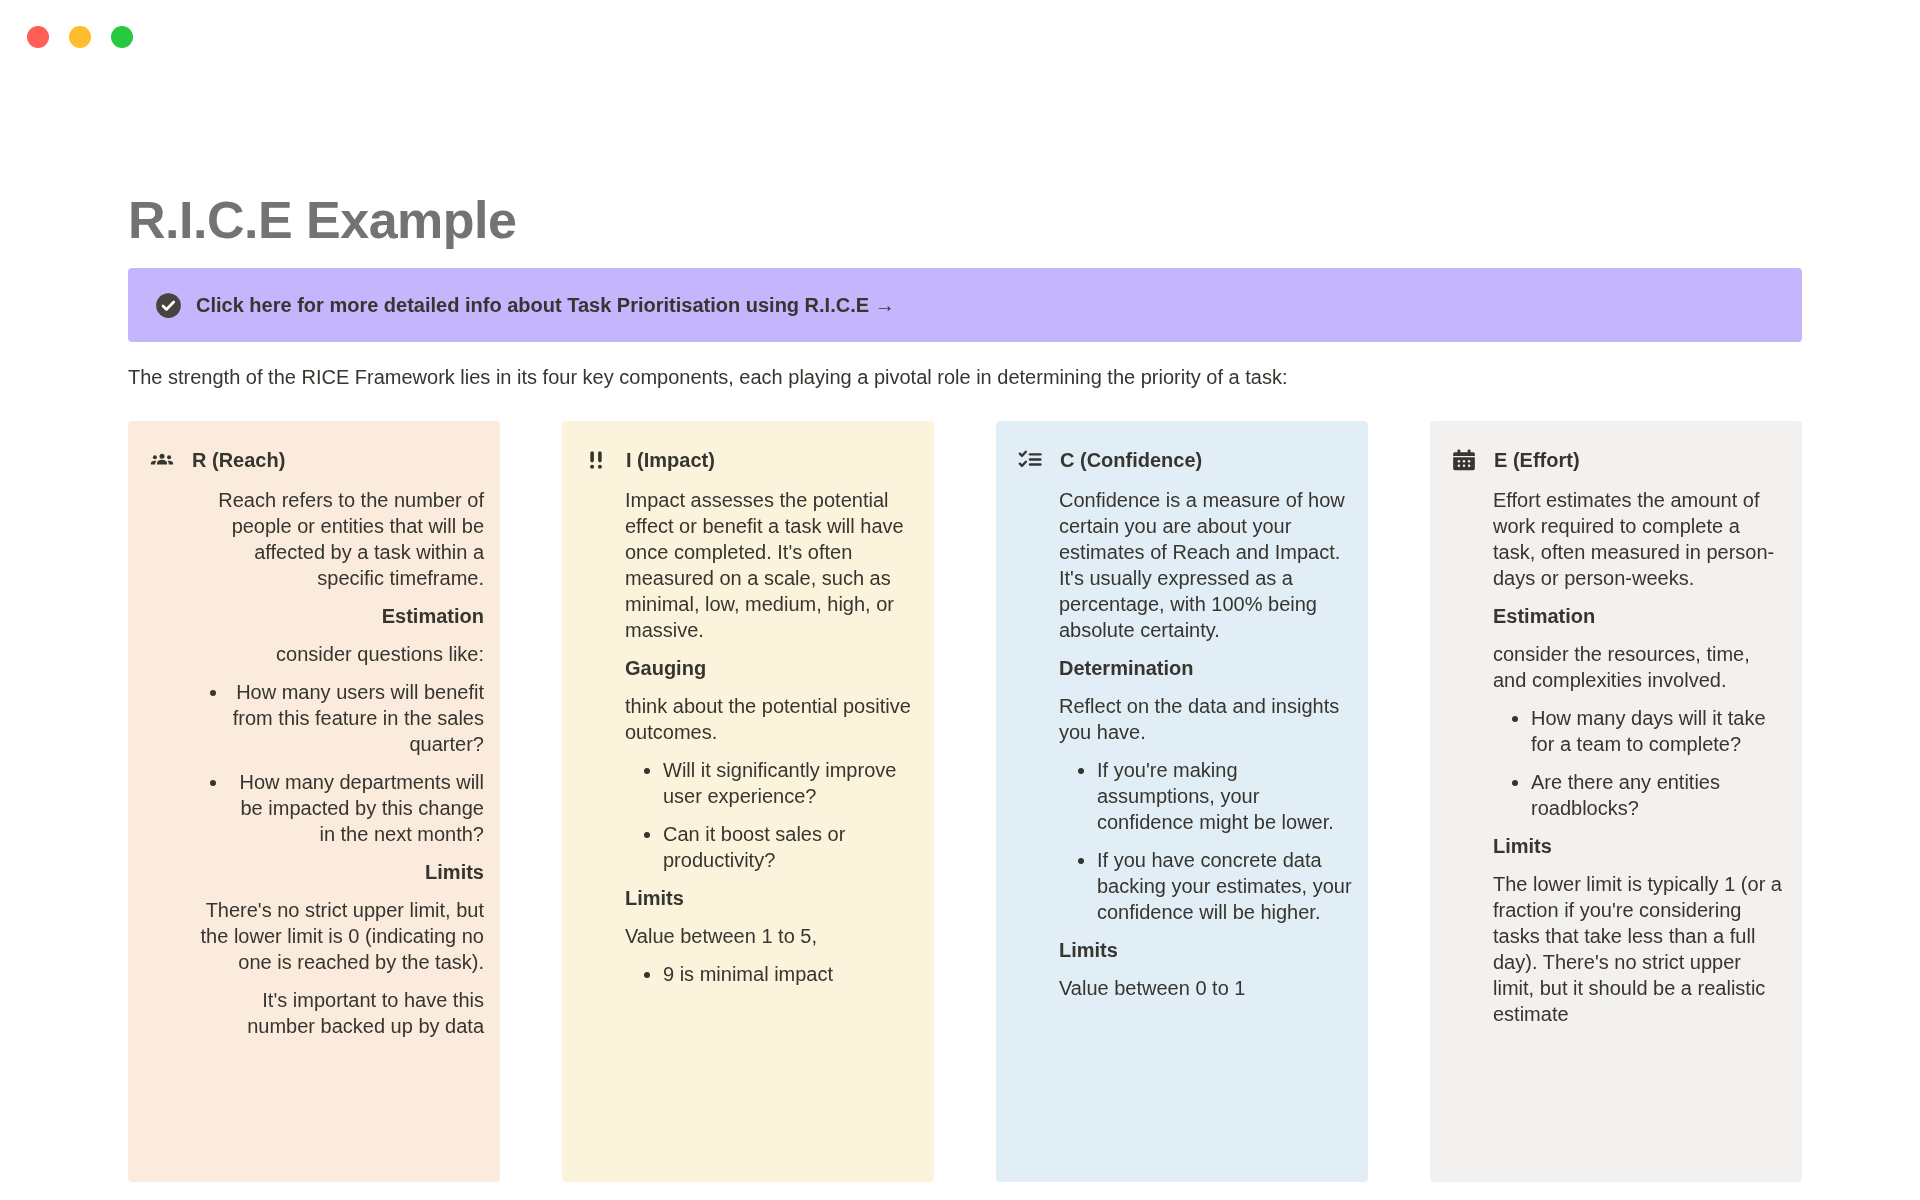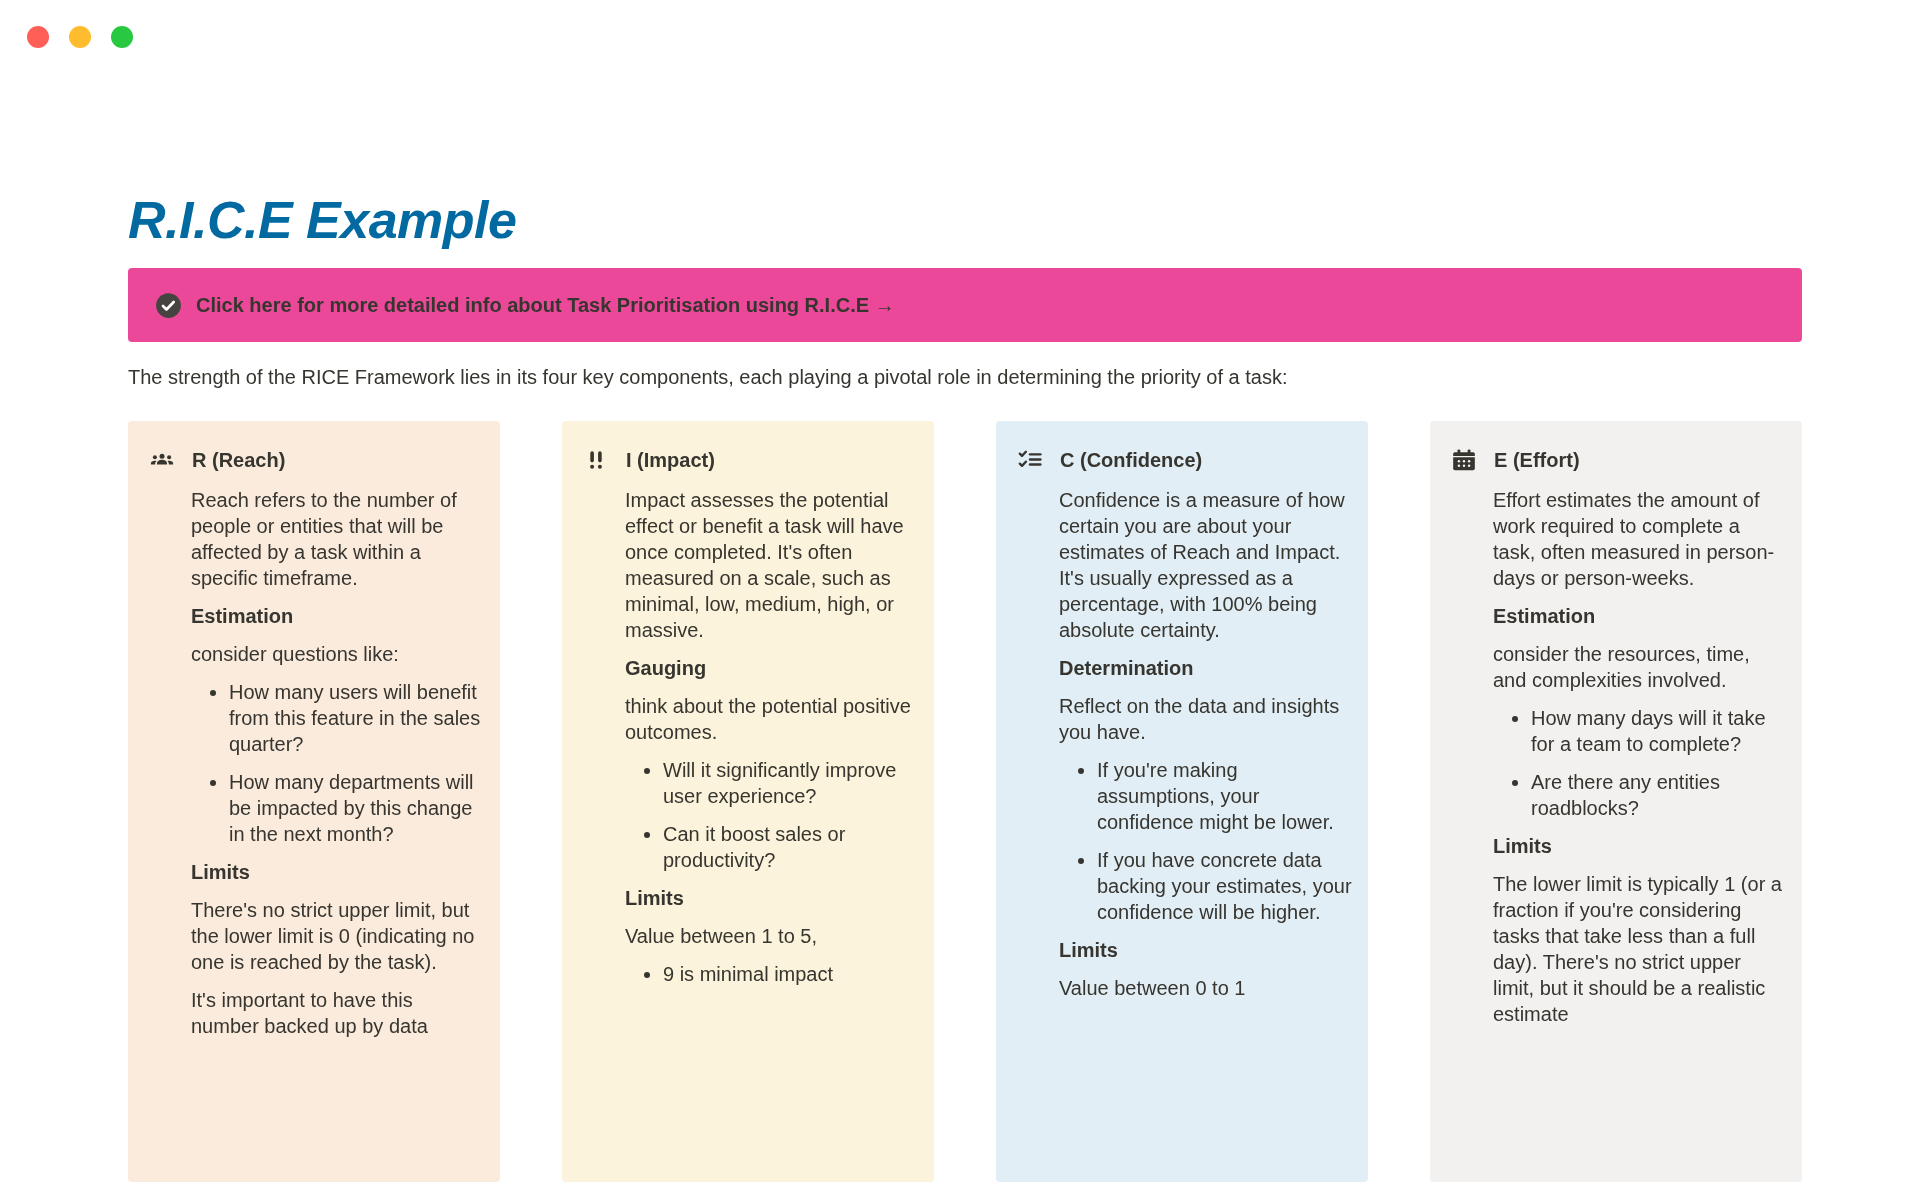--- a/index.html
+++ b/index.html
@@ -12,21 +12,21 @@
     position:relative;
   }
   
   .traffic-lights{position:absolute;top:26px;left:27px;display:flex;gap:20px;}
   .tl{width:22px;height:22px;border-radius:50%;display:inline-block;}
   
   .content{position:absolute;left:128px;top:0;width:1674px;}
   .page-title{
     margin:0;padding-top:190px;
     font-size:52px;line-height:60px;font-weight:700;
-    letter-spacing:-0.5px;color:#0369a1;font-style:italic;
+    letter-spacing:-0.5px;color:#737373;
   }
   .callout{
     margin-top:18px;
     background:#f1f1ef;
     border-radius:4px;
     height:74px;
     display:flex;align-items:center;
     padding:0 27px;gap:14px;
     box-sizing:border-box;
     cursor:pointer;
@@ -65,34 +65,34 @@
 
 <div class="traffic-lights">
   <span class="tl" style="background: rgb(255, 95, 87);"></span>
   <span class="tl" style="background: rgb(254, 188, 46);"></span>
   <span class="tl" style="background: rgb(40, 200, 64);"></span>
 </div>
 
 <main class="content">
   <h1 class="page-title">R.I.C.E Example</h1>
 
-  <div class="callout" style="background: #ec4899;">
+  <div class="callout" style="background: #c4b5fd;">
     <span class="callout-icon">
       <svg width="27" height="27" viewBox="0 0 24 24">
         <circle cx="12" cy="12" r="11" fill="#454440"></circle>
         <path d="M7.1 12.4l3.1 3.1 6.4-6.6" fill="none" stroke="#ffffff" stroke-width="2.4" stroke-linecap="round" stroke-linejoin="round"></path>
       </svg>
     </span>
     <span class="callout-text">Click here for more detailed info about Task Prioritisation using R.I.C.E →</span>
   </div>
 
   <p class="intro">The strength of the RICE Framework lies in its four key components, each playing a pivotal role in determining the priority of a task:</p>
 
   <div class="cards" id="cards">
-      <section class="card" style="background: rgb(250, 235, 221);">
+      <section class="card" style="background: rgb(250, 235, 221); text-align: right;">
         <header class="card-header">
           <span class="card-icon">
             <svg width="30" height="24" viewBox="0 0 24 24" fill="currentColor">
               <circle cx="12" cy="8.2" r="2.5"></circle>
               <circle cx="4.9" cy="9.2" r="2"></circle>
               <circle cx="19.1" cy="9.2" r="2"></circle>
               <path d="M12 11.8c2.8 0 5 1.4 5 3.1v1.6H7v-1.6c0-1.7 2.2-3.1 5-3.1z"></path>
               <path d="M4.9 12.7c.6 0 1.2.1 1.7.3-.9.8-1.4 1.7-1.4 2.8v.7H.9v-1.2c0-1.5 1.8-2.6 4-2.6z"></path>
               <path d="M19.1 12.7c2.2 0 4 1.1 4 2.6v1.2h-4.3v-.7c0-1.1-.5-2-1.4-2.8.5-.2 1.1-.3 1.7-.3z"></path>
             </svg>

